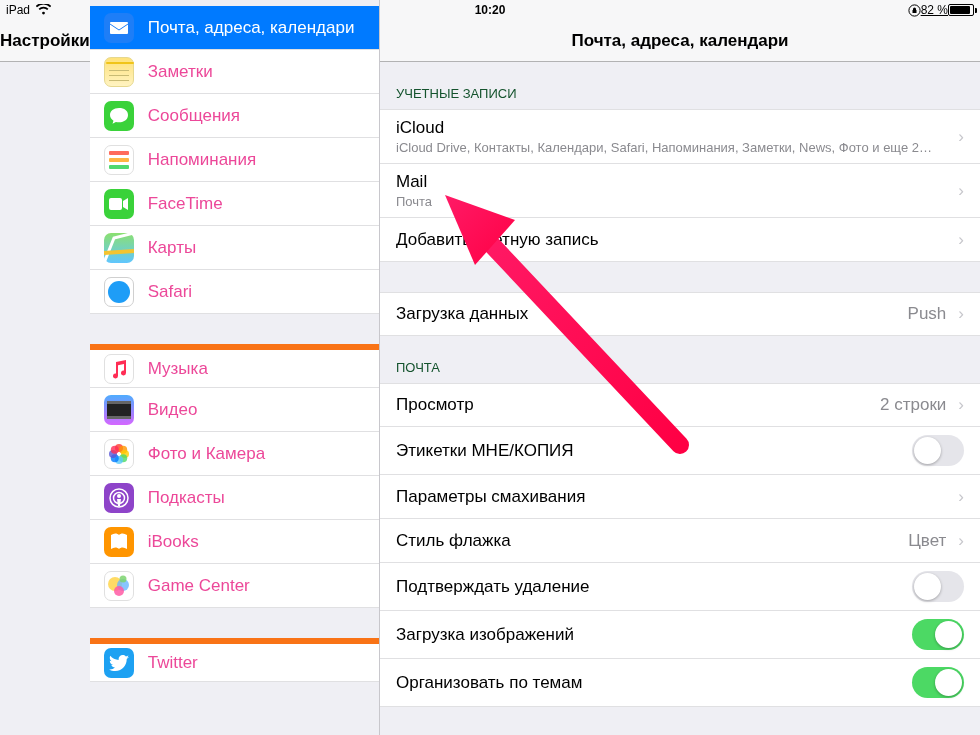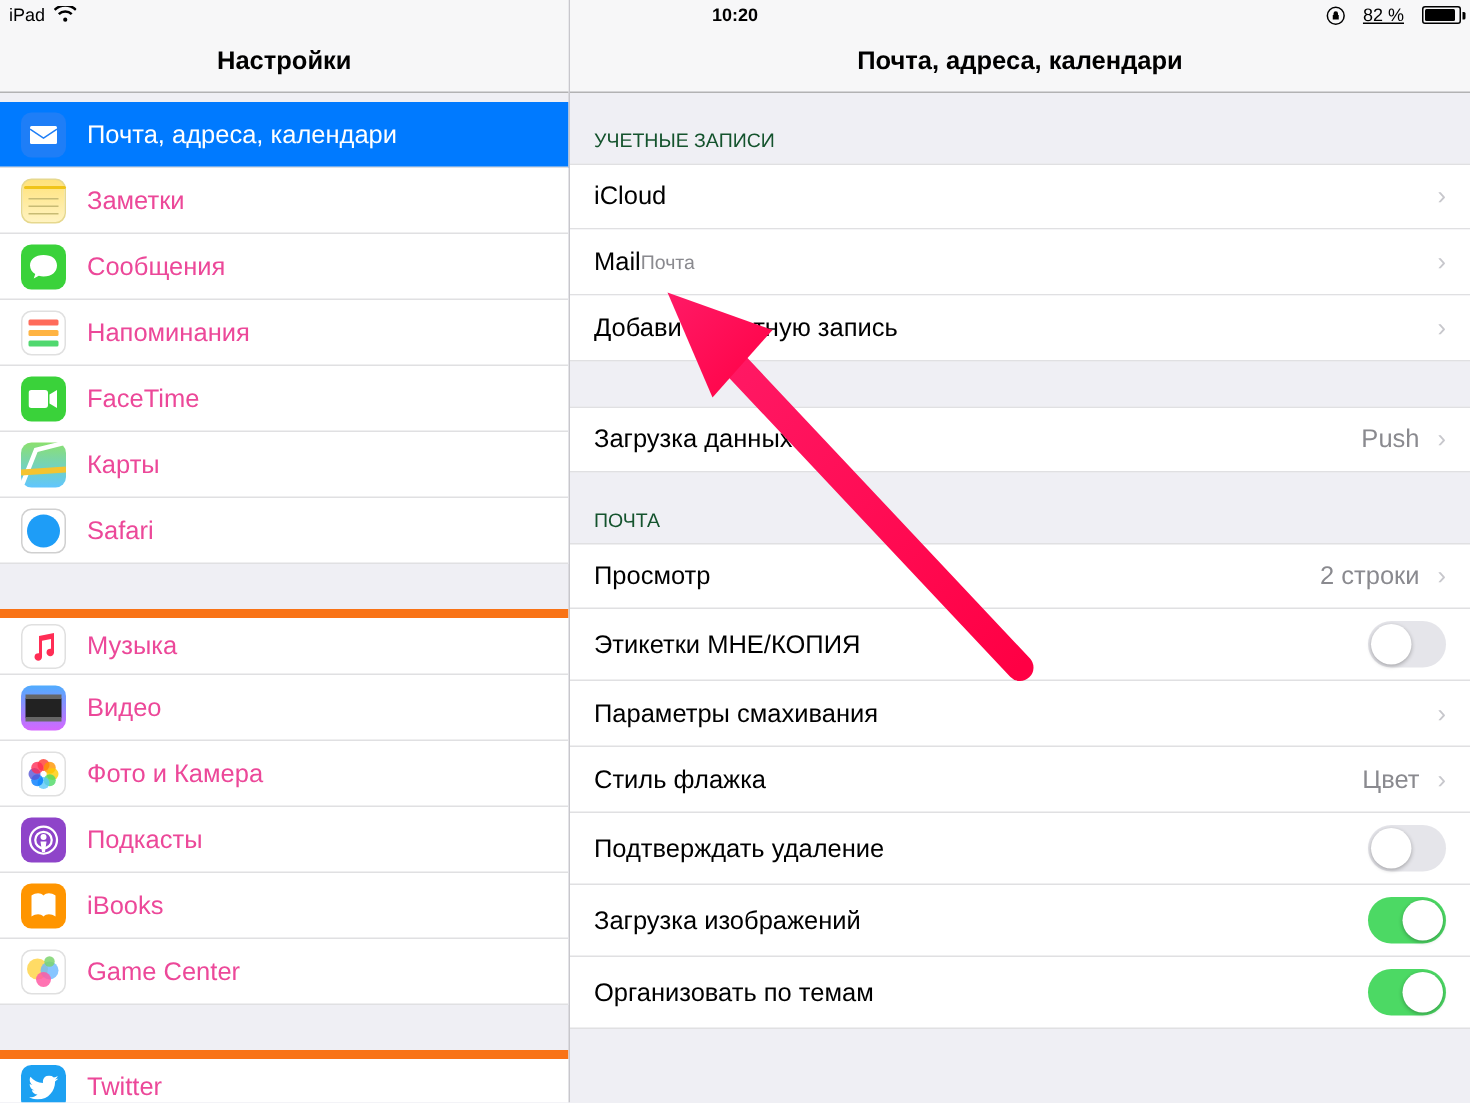--- a/index.html
+++ b/index.html
@@ -14,29 +14,29 @@
   
   .statusbar {
     position: absolute; top:0; left:0; right:0; height:20px;
     font-size: 12px; color:#000;
     display:flex; align-items:center;
     padding:0 6px;
     z-index: 5;
   }
   .status-left { display:flex; gap:6px; align-items:center; }
   .status-center { position:absolute; left:50%; transform:translateX(-50%); font-weight:600; }
-  .status-right { margin-left:auto; display:flex; align-items:center; gap:12px;text-decoration:underline; }
+  .status-right { margin-left:auto; display:flex; align-items:center; gap:0;text-decoration:underline; }
   .wifi-icon { font-size:13px; }
   .lock-icon svg { display:block; }
   .battery-body { position:relative; width:26px; height:12px; border:1px solid #000; border-radius:2px; }
   .battery-body::after { content:""; position:absolute; right:-4px; top:3px; width:2px; height:5px; background:#000; border-radius:0 1px 1px 0; }
   .battery-fill { position:absolute; left:1px; top:1px; bottom:1px; width:82%; background:#000; border-radius:1px; }
 
   
-  .sidebar { width:380px; height:735px; border-right:1px solid #c8c7cc; background:#efeff4; display:flex; flex-direction:column; }
+  .sidebar { width:380px; height:735px; border-right:1px solid #c8c7cc; background:#efeff4; display:flex; flex-direction:row; }
   .detail  { flex:1; height:735px; background:#efeff4; display:flex; flex-direction:column; }
 
   .pane-header { height:62px; display:flex; align-items:center; justify-content:center; border-bottom:1px solid #b2b2b3; background:#f7f7f8; padding-top:20px; font-weight:600; font-size:17px; }
 
   .list { flex:1; overflow-y:hidden; }
 
   .group-pad-top { height:6px; }
 
   .row {
     display:flex; align-items:center;
@@ -75,21 +75,21 @@
     background:#fff;
     display:flex; align-items:center;
     min-height:44px;
     padding:8px 16px;
     border-bottom:1px solid #e0e0e2;
     position:relative;
   }
   .drow.first-in-group { border-top:1px solid #e0e0e2; }
   .drow .title { font-size:17px; }
   .drow .subtitle { font-size:13px; color:#8a8a8f; margin-top:2px; white-space:nowrap; overflow:hidden; text-overflow:ellipsis;}
-  .drow .col { display:flex; min-width:0; flex:1; }
+  .drow .col { display:flex; flex-direction:column; min-width:0; flex:1; }
   .drow .value { font-size:17px; color:#8a8a8f; margin-right:8px; }
   .chevron { color:#c7c7cc; font-size:17px; margin-left:4px; }
 
   
   .toggle { width:52px; height:31px; border-radius:16px; position:relative; background:#e5e5ea; transition:.2s; }
   .toggle .knob { position:absolute; width:27px; height:27px; top:2px; left:2px; background:#fff; border-radius:50%; box-shadow:0 1px 3px rgba(0,0,0,.3); }
   .toggle.on { background:#4cd964; }
   .toggle.on .knob { left:23px; }
 
   
@@ -292,20 +292,21 @@
 
 <div class="detail">
   <div class="pane-header">Почта, адреса, календари</div>
   <div class="list">
 
     <div class="section-header">УЧЕТНЫЕ ЗАПИСИ</div>
 
     <div class="drow first-in-group">
       <div class="col">
         <div class="title">iCloud</div>
+        <div class="subtitle">iCloud Drive, Контакты, Календари, Safari, Напоминания, Заметки, News, Фото и еще 2…</div>
       </div>
       <span class="chevron">›</span>
     </div>
 
     <div class="drow">
       <div class="col">
         <div class="title">Mail</div>
         <div class="subtitle">Почта</div>
       </div>
       <span class="chevron">›</span>

